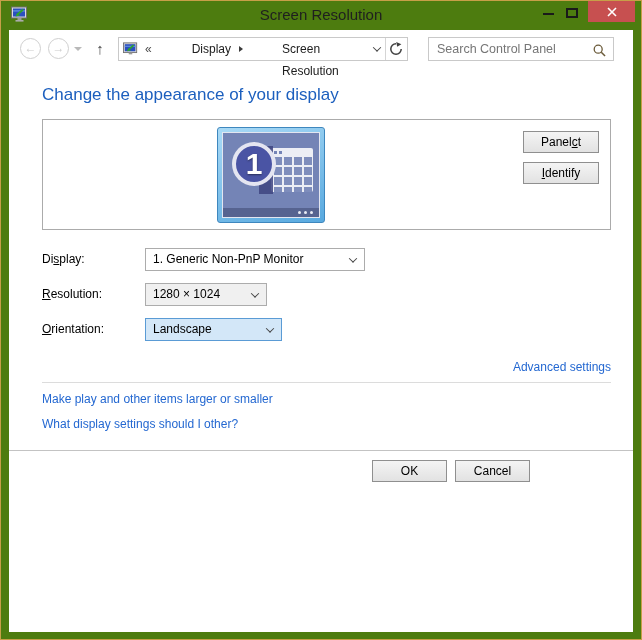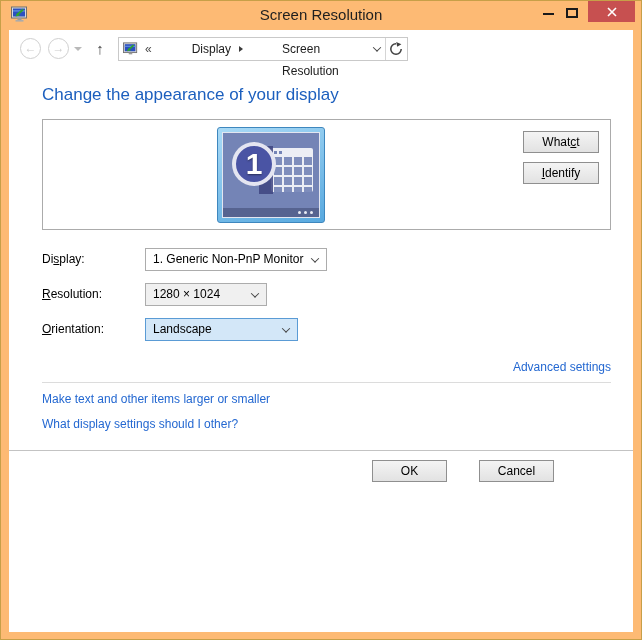--- a/index.html
+++ b/index.html
@@ -1,17 +1,17 @@
 <!DOCTYPE html>
 <html><head>
 <meta charset="utf-8">
 <style>
   * { margin:0; padding:0; box-sizing:border-box; }
   body { font-family:"Liberation Sans","DejaVu Sans",sans-serif; background:#555; }
-  .window{ position:relative; width:642px; height:640px; background:#fdba74;
+  .window{ position:relative; width:642px; height:640px; background:#4d7c0f;
            box-shadow: inset 0 0 0 1px #C79F48; overflow:hidden; }
 
   
   .titlebar{ position:absolute; left:0; top:0; width:642px; height:30px; }
   .app-icon{ position:absolute; left:11px; top:6px; }
   .title{ position:absolute; left:0; top:6px; width:100%; text-align:center;
           font-size:15px; color:#1F1F1F; }
   .win-min{ position:absolute; left:543px; top:13px; width:11px; height:2px; background:#1A1A1A; cursor:default;}
   .win-max{ position:absolute; left:566px; top:8px; width:12px; height:10px; border:2px solid #1A1A1A; }
   .win-close{ position:absolute; left:588px; top:1px; width:47px; height:21px; background:#C75050;
@@ -73,34 +73,34 @@
   .btn{ position:absolute; height:22px; border:1px solid #8F8F8F;
         background:linear-gradient(#F4F4F4,#E2E2E2); font-size:12px; color:#000;
         text-align:center; line-height:20px; font-family:inherit; }
   .btn-detect{ left:480px; top:11px; width:76px; }
   .btn-identify{ left:480px; top:42px; width:76px; }
 
   .field-label{ position:absolute; left:33px; font-size:12px; color:#000;text-align:right; }
   .combo{ position:absolute; left:136px; height:23px; border:1px solid #ACACAC; background:#FFF;
           font-size:12px; color:#000; line-height:21px; padding-left:7px; }
   .combo .chev{ position:absolute; right:8px; top:8px; }
-  .combo-display{ top:218px; width:182px; }
+  .combo-display{ top:218px; width:220px; }
   .combo-res{ top:253px; width:122px; background:#F0F0F0; }
-  .combo-orient{ top:288px; width:153px; background:#D3E7F8; border-color:#5A9BD5; }
+  .combo-orient{ top:288px; width:137px; background:#D3E7F8; border-color:#5A9BD5; }
 
   .link{ position:absolute; font-size:12px; color:#2468D1; cursor:pointer; }
   .link-advanced{ top:330px; right:22px;text-align:right; }
   .link-maketext{ left:33px; top:362px; }
   .link-whatset{ left:33px; top:387px; }
 
   .sep1{ position:absolute; left:33px; top:352px; width:569px; height:1px; background:#DCDCDC; }
   .sep2{ position:absolute; left:0; top:420px; width:624px; height:1px; background:#C3C3C3; }
 
   .btn-ok{ left:363px; top:430px; width:75px; }
-  .btn-cancel{ left:470px; top:430px; width:75px; }
+  .btn-cancel{ left:446px; top:430px; width:75px; }
   .btn-apply{ left:529px; top:430px; width:75px; border-color:#CACACA;
               background:#F6F6F6; color:#9E9E9E; }
   .ac{ text-decoration:underline; }
 </style>
 </head>
 <body>
 
 <div class="window">
 
   <div class="titlebar">
@@ -159,20 +159,29 @@
         </span>
       <span class="addr-divider"></span>
       <span class="addr-refresh">
         <svg width="14" height="14" viewBox="0 0 14 14">
           <path d="M7 1.8 A5.2 5.2 0 1 0 12.2 7" fill="none" stroke="#3F3F3F" stroke-width="1.5"></path>
           <polygon points="7.2,0 12.4,2.2 8.2,4.8" fill="#3F3F3F"></polygon>
         </svg>
       </span>
     </div>
 
+    <div class="searchbox">
+      <input type="text" placeholder="Search Control Panel" style="">
+      <span class="search-mag">
+        <svg width="13" height="13" viewBox="0 0 14 14">
+          <circle cx="5.6" cy="5.6" r="4.3" fill="none" stroke="#6B5B3A" stroke-width="1.4"></circle>
+          <path d="M8.9 8.9 L13 13" stroke="#6B5B3A" stroke-width="1.6"></path>
+        </svg>
+      </span>
+    </div>
 
     <div class="heading">Change the appearance of your display</div>
 
     <div class="preview">
       <div class="monitor">
         <div class="mon-screen">
           <div class="grid-panel">
             <div class="grid-head">
                 <i></i>
                 <i></i>
@@ -202,21 +211,21 @@
           </div>
           <div class="mon-taskbar">
             <span class="tb-dots">
                 <i></i>
                 <i></i>
                 <i></i>
               </span>
           </div>
         </div>
       </div>
-      <button class="btn btn-detect"><span>What</span><span class="ac">c</span><span>t</span></button>
+      <button class="btn btn-detect"><span>Panel</span><span class="ac">c</span><span>t</span></button>
       <button class="btn btn-identify"><span></span><span class="ac">I</span><span>dentify</span></button>
     </div>
 
     <div class="field-label" style="top:222px"><span>Di</span><span class="ac">s</span><span>play:</span></div>
     <div class="combo combo-display">
       <span>1. Generic Non-PnP Monitor</span>
       <span class="chev"></span>
     </div>
 
     <div class="field-label" style="top:257px"><span></span><span class="ac">R</span><span>esolution:</span></div>
@@ -226,20 +235,20 @@
     </div>
 
     <div class="field-label" style="top:292px"><span></span><span class="ac">O</span><span>rientation:</span></div>
     <div class="combo combo-orient">
       <span>Landscape</span>
       <span class="chev"></span>
     </div>
 
     <a class="link link-advanced">Advanced settings</a>
     <div class="sep1"></div>
-    <a class="link link-maketext">Make text and other items larger or smaller</a>
+    <a class="link link-maketext">Make play and other items larger or smaller</a>
     <a class="link link-whatset">What display settings should I other?</a>
 
     <div class="sep2"></div>
     <button class="btn btn-ok">OK</button>
     <button class="btn btn-cancel">Cancel</button>
   </div>
 </div>
 
 </body></html>

